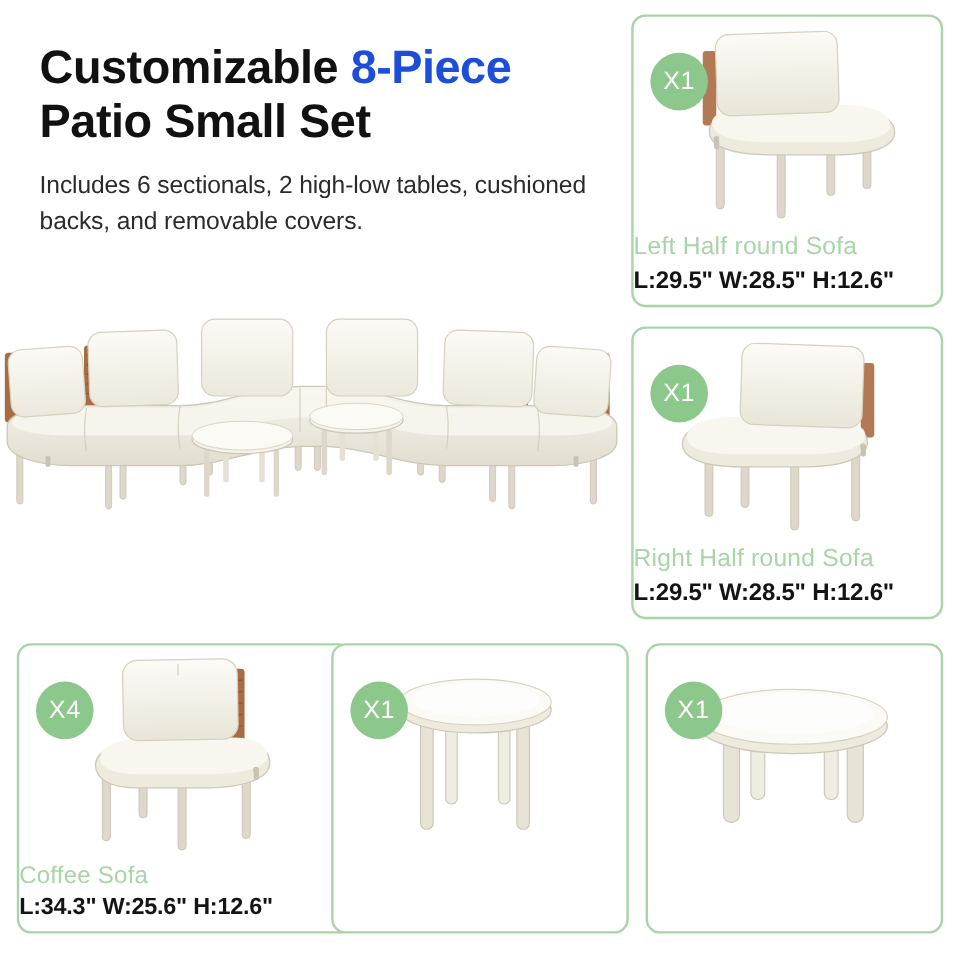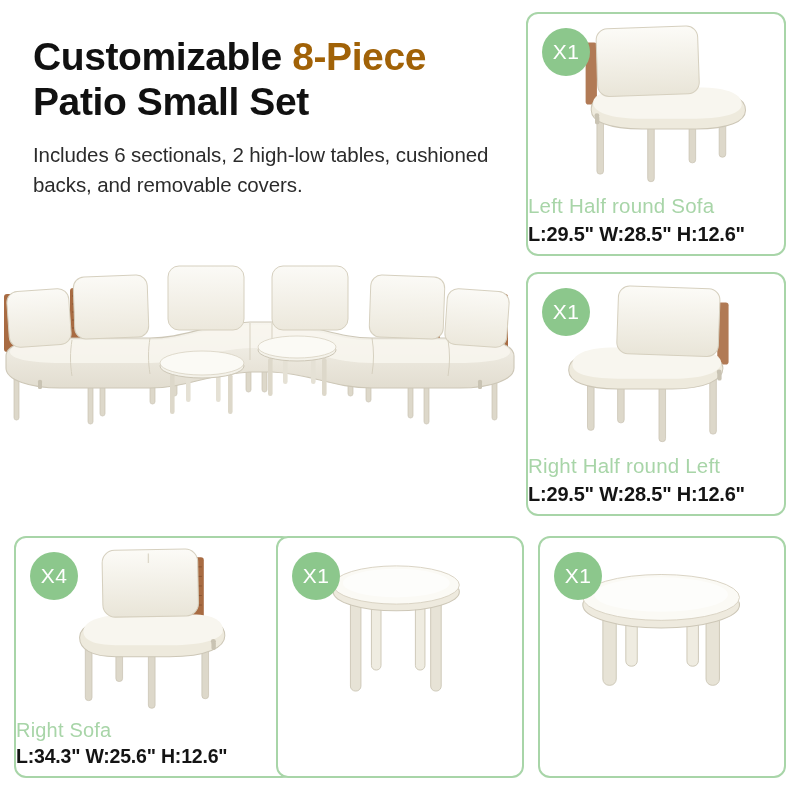--- a/index.html
+++ b/index.html
@@ -24,21 +24,21 @@
     width: 480px;
   }
   #headline {
     font-size: 39px;
     font-weight: 800;
     line-height: 1.16;
     color: #111111;
     letter-spacing: -0.4px;
     margin: 0;
   }
-  #headline .accent { color: #a16207; }
+  #headline .accent { color: #1d4ed8; }
   #subhead {
     margin: 16px 0 0 0;
     font-size: 20.5px;
     line-height: 1.42;
     color: #2b2b2b;
     font-weight: 400;
     letter-spacing: -0.1px;
   }
 
   
@@ -62,21 +62,21 @@
   }
   #card-left-half  { left: 526px; top: 12px;  width: 260px; height: 244px; }
   #card-right-half { left: 526px; top: 272px; width: 260px; height: 244px; }
   #card-single     { left: 14px;  top: 536px; width: 280px; height: 242px; }
   #card-small-tbl  { left: 276px; top: 536px; width: 248px; height: 242px; }
   #card-big-tbl    { left: 538px; top: 536px; width: 248px; height: 242px; }
 
   .badge {
     position: absolute;
     left: 14px;
-    top: 14px;
+    top: 30px;
     width: 48px;
     height: 48px;
     border-radius: 50%;
     background: #8cc78c;
     color: #ffffff;
     font-size: 21px;
     font-weight: 400;
     display: flex;
     align-items: center;
     justify-content: center;
@@ -289,21 +289,21 @@
       <path d="M26,92 C26,82 38,74 72,74 L128,74 C164,74 184,80 184,90
                C184,100 166,107 132,107 L74,107 C40,107 26,101 26,92 Z" fill="#f8f6ef"></path>
       <rect x="74" y="10" width="108" height="72" rx="12" fill="url(#rhc)" stroke="#d6d0bf" stroke-width="1.1" transform="rotate(2 128 46)"></rect>
       <g fill="#c9c3b3">
         <circle cx="182" cy="100" r="2.6"></circle>
           <rect x="180" y="100" width="4.6" height="9" rx="2"></rect>
       </g>
     </svg>
   </div>
   <div class="card-caption">
-    <span class="card-title">Right Half round Left</span>
+    <span class="card-title">Right Half round Sofa</span>
     <span class="card-dims">L:29.5" W:28.5" H:12.6"</span>
   </div>
 </div>
 
 <div class="card" id="card-single">
   <div class="badge">X4</div>
   <div class="card-figure">
     <svg viewBox="0 0 220 180" xmlns="http://www.w3.org/2000/svg">
       <defs>
         <linearGradient id="ssc" x1="0" y1="0" x2="0" y2="1">
@@ -331,21 +331,21 @@
                C182,101 164,108 126,108 L70,108 C46,108 36,102 36,94 Z" fill="#f8f6ef"></path>
       <rect x="56" y="8" width="100" height="70" rx="13" fill="url(#ssc)" stroke="#d6d0bf" stroke-width="1.1" transform="rotate(-1 106 43)"></rect>
       <path d="M104,12 L104,22" stroke="#ddd8ca" stroke-width="1.4" fill="none"></path>
       <g fill="#c9c3b3">
         <circle cx="172" cy="104" r="2.6"></circle>
           <rect x="170" y="104" width="4.6" height="9" rx="2"></rect>
       </g>
     </svg>
   </div>
   <div class="card-caption">
-    <span class="card-title">Right Sofa</span>
+    <span class="card-title">Coffee Sofa</span>
     <span class="card-dims">L:34.3" W:25.6" H:12.6"</span>
   </div>
 </div>
 
 <div class="card" id="card-small-tbl">
   <div class="badge">X1</div>
   <div class="card-figure">
     <svg viewBox="0 0 220 180" xmlns="http://www.w3.org/2000/svg">
       <g fill="#e7e3d6" stroke="#cdc7b7" stroke-width="1">
         <rect x="58" y="58" width="11" height="98" rx="5.2"></rect>

